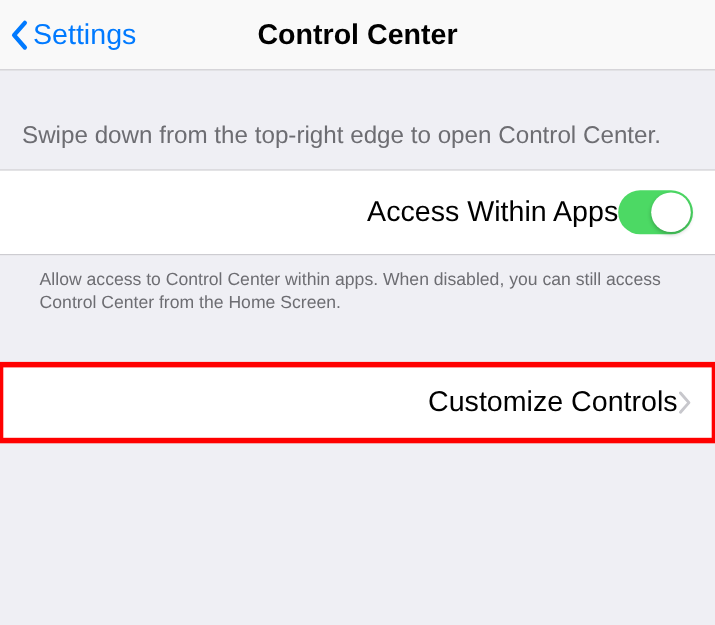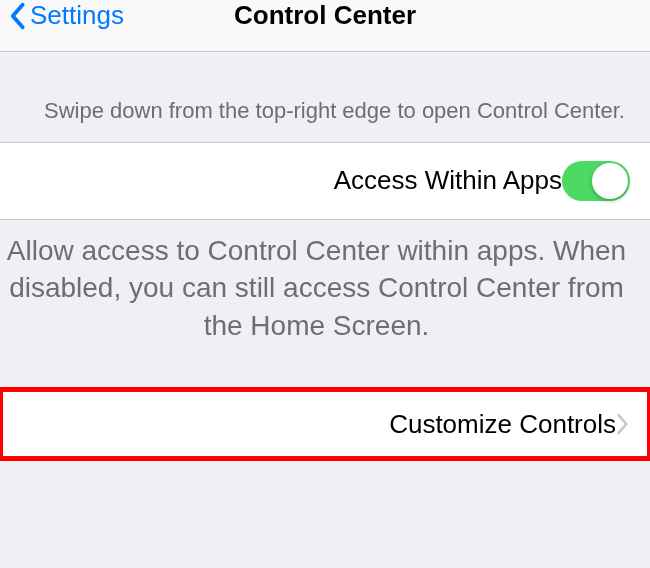--- a/index.html
+++ b/index.html
@@ -9,25 +9,25 @@
     }
     body {
       width: 650px;
       height: 568px;
       font-family: -apple-system, "Helvetica Neue", Helvetica, Arial, sans-serif;
       background: #efeff4;
       color: #000;
       overflow: hidden;
     }
     .nav-bar {
-      height: 52px;
+      height: 64px;
       background: #f9f9f9;
       border-bottom: 1px solid #c8c7cc;
       display: flex;
-      align-items: flex-start;
+      align-items: center;
       position: relative;
       padding: 0 8px;
     }
     .back-button {
       display: flex;
       align-items: center;
       color: #007aff;
       font-size: 26px;
       cursor: pointer;
     }
@@ -42,28 +42,26 @@
       transform: translateX(-50%);
       font-size: 26px;
       font-weight: 700;
       color: #000;
     }
     .section-header {
       padding: 26px 20px 16px 20px;
       font-size: 22px;
       color: #6d6d72;
       line-height: 1.35;
-      margin-left: 24px;
     }
     .section-footer {
-      padding: 12px 20px 22px 3px;
-      font-size: 28px;
+      padding: 12px 20px 22px 36px;
+      font-size: 16px;
       color: #6d6d72;
       line-height: 1.35;
-      text-align: center;
     }
     .row {
       background: #fff;
       border-top: 1px solid #c8c7cc;
       border-bottom: 1px solid #c8c7cc;
       display: flex;
       align-items: center;
       justify-content: flex-end;
       padding: 18px 20px;
       min-height: 70px;

